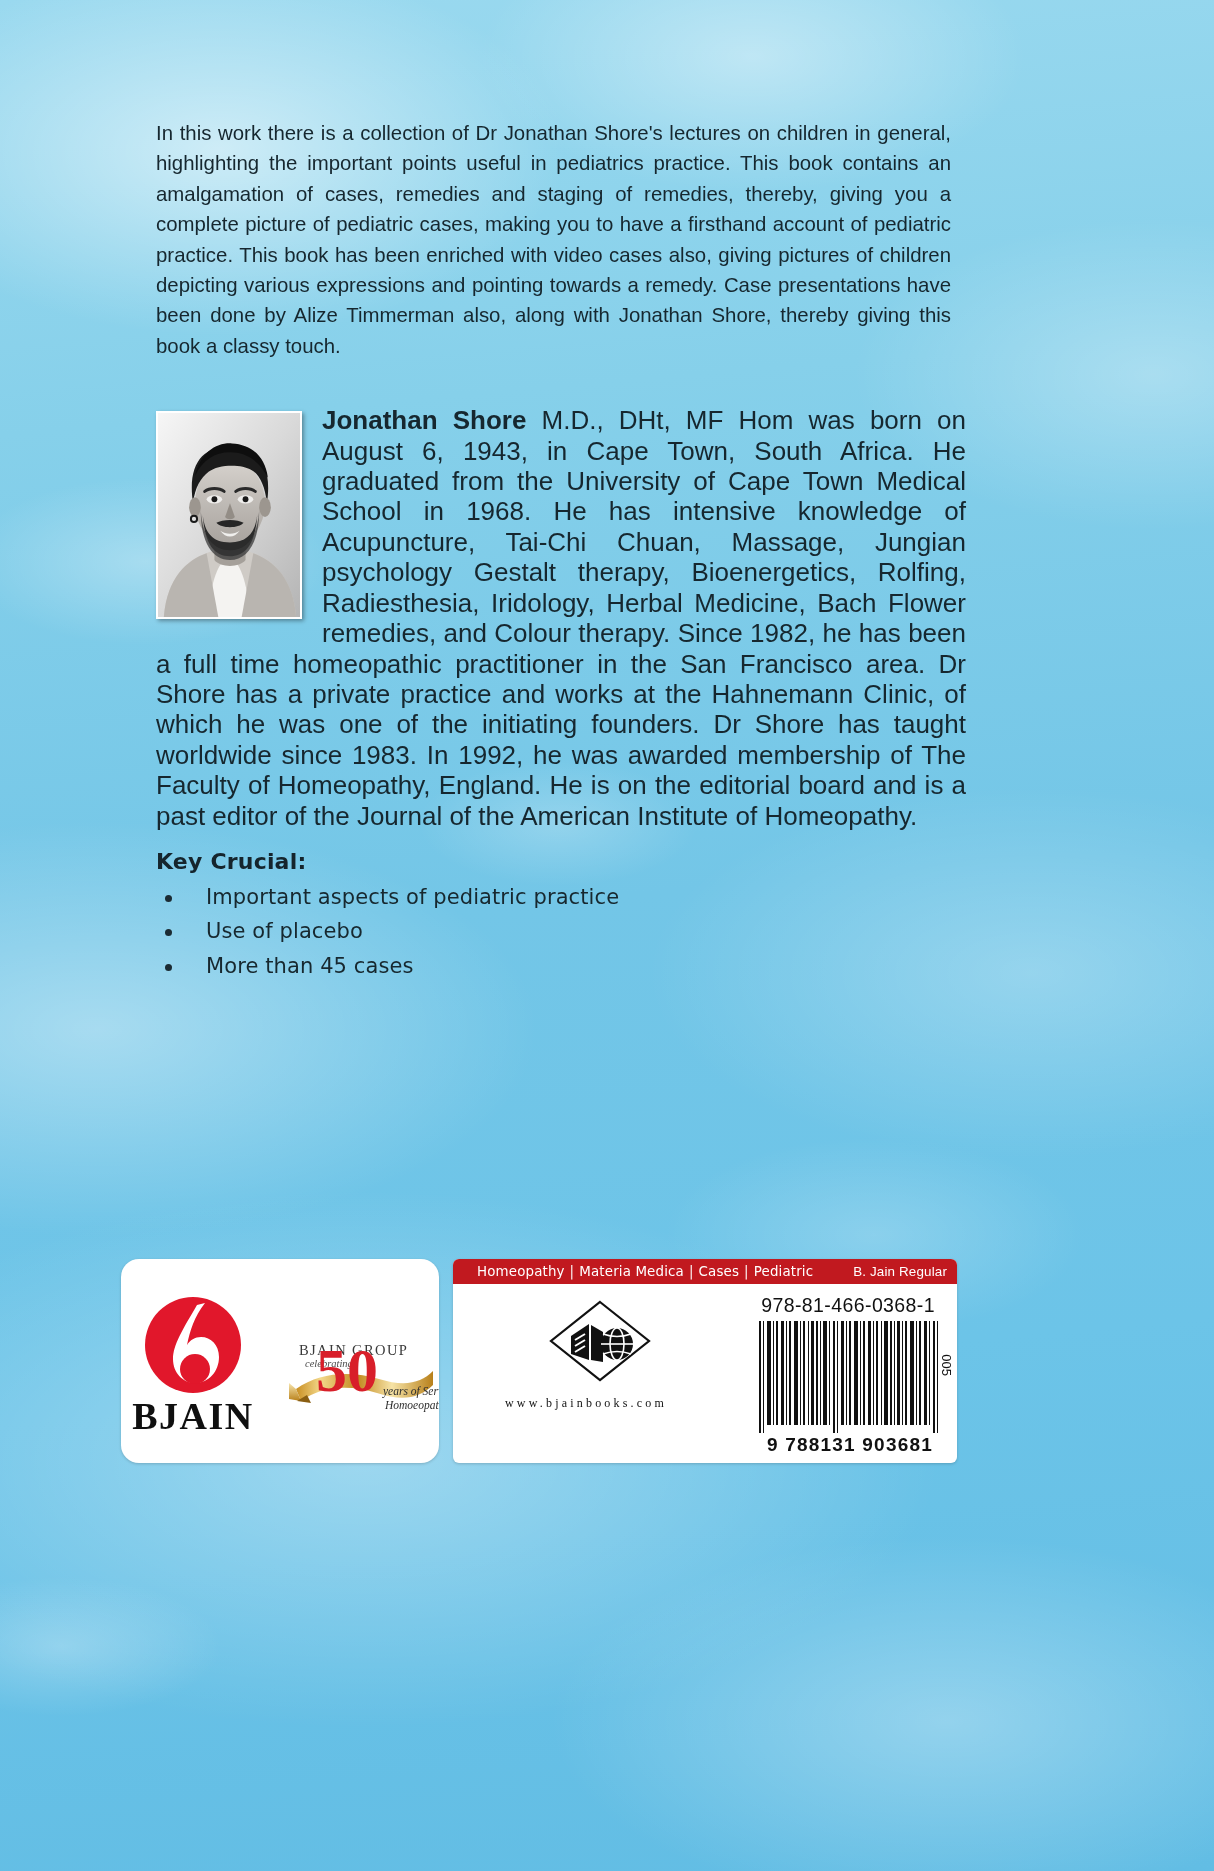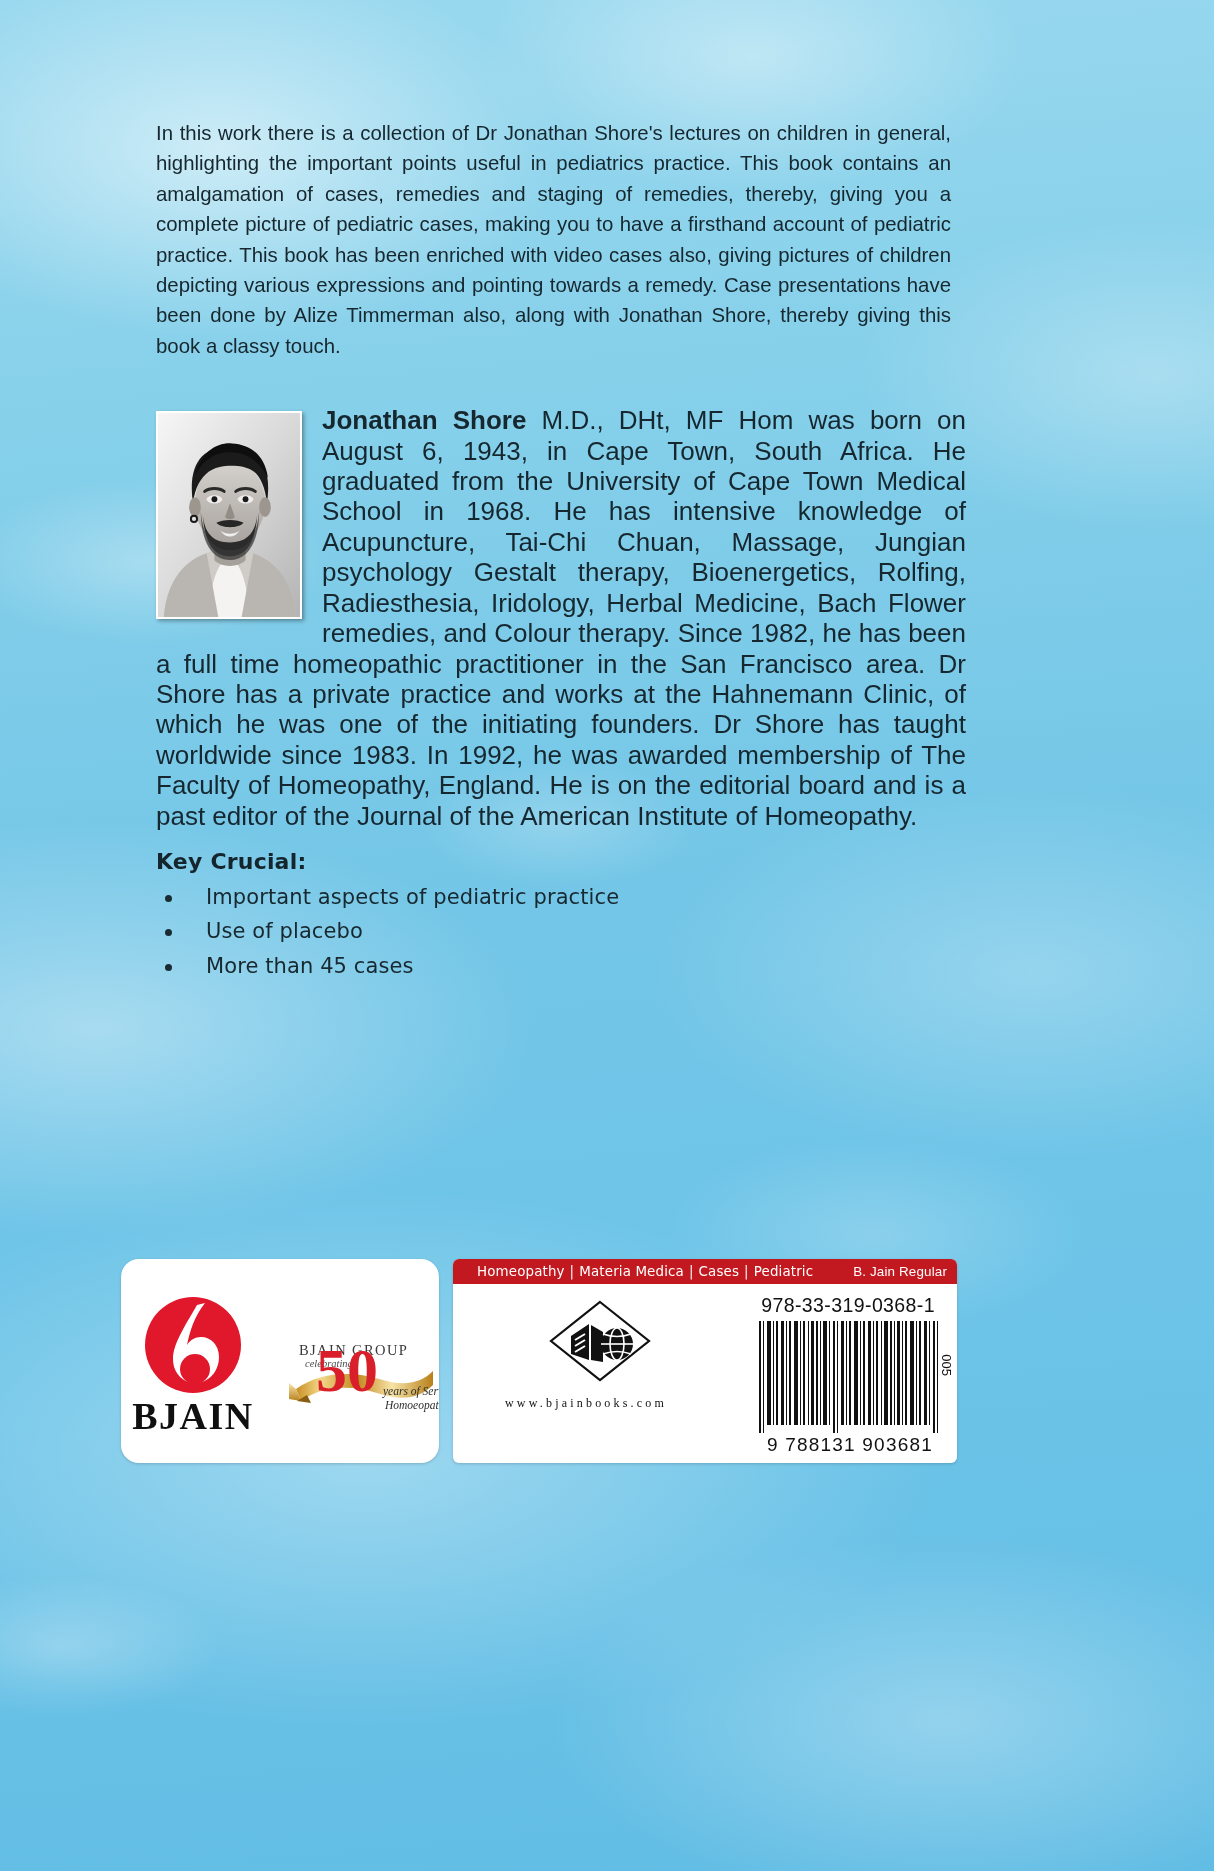--- a/index.html
+++ b/index.html
@@ -130,21 +130,21 @@
   #isbn-text {
     position:absolute; right:22px; top:10px;
     font-family:"Liberation Sans", sans-serif;
     font-size:19.5px; color:#111; letter-spacing:.4px;
   }
   #barcode-wrap { position:absolute; right:14px; top:37px; width:186px; }
   #barcode { display:block; }
   #barcode-digits {
     font-family:"Liberation Sans", sans-serif;
     font-size:19px; letter-spacing:1.2px; color:#111;
-    text-align:center; margin-top:1px; white-space:nowrap;
+    text-align:center; margin-top:1px; white-space:nowrap;font-weight:bold;
   }
   #side-code {
     position:absolute; right:3px; top:92px;
     font-family:"Liberation Sans", sans-serif;
     font-size:13px; color:#111;
     transform:rotate(90deg); transform-origin:100% 0;
   }
 </style>
 </head>
 <body>
@@ -276,21 +276,21 @@
 
       <circle cx="72" cy="46" r="16" fill="#111"></circle>
       <ellipse cx="72" cy="46" rx="7" ry="16" fill="none" stroke="#fff" stroke-width="1.6"></ellipse>
       <line x1="56" y1="46" x2="88" y2="46" stroke="#fff" stroke-width="1.6"></line>
       <path d="M58 36 Q72 41 86 36" fill="none" stroke="#fff" stroke-width="1.4"></path>
       <path d="M58 56 Q72 51 86 56" fill="none" stroke="#fff" stroke-width="1.4"></path>
     </svg>
 
     <div id="site-url">www.bjainbooks.com</div>
 
-    <div id="isbn-text">978-33-319-0368-1</div>
+    <div id="isbn-text">978-81-466-0368-1</div>
 
     <div id="barcode-wrap">
       <svg id="barcode" viewBox="0 0 186 112" width="186" height="112">
         <rect width="186" height="112" fill="#fff"></rect>
         <g fill="#111">
           <rect x="2" y="0" width="2" height="112"></rect>
             <rect x="6" y="0" width="1" height="112"></rect>
           <rect x="10" y="0" width="4" height="104"></rect>
             <rect x="16" y="0" width="1" height="104"></rect>
           <rect x="19" y="0" width="2" height="104"></rect>

